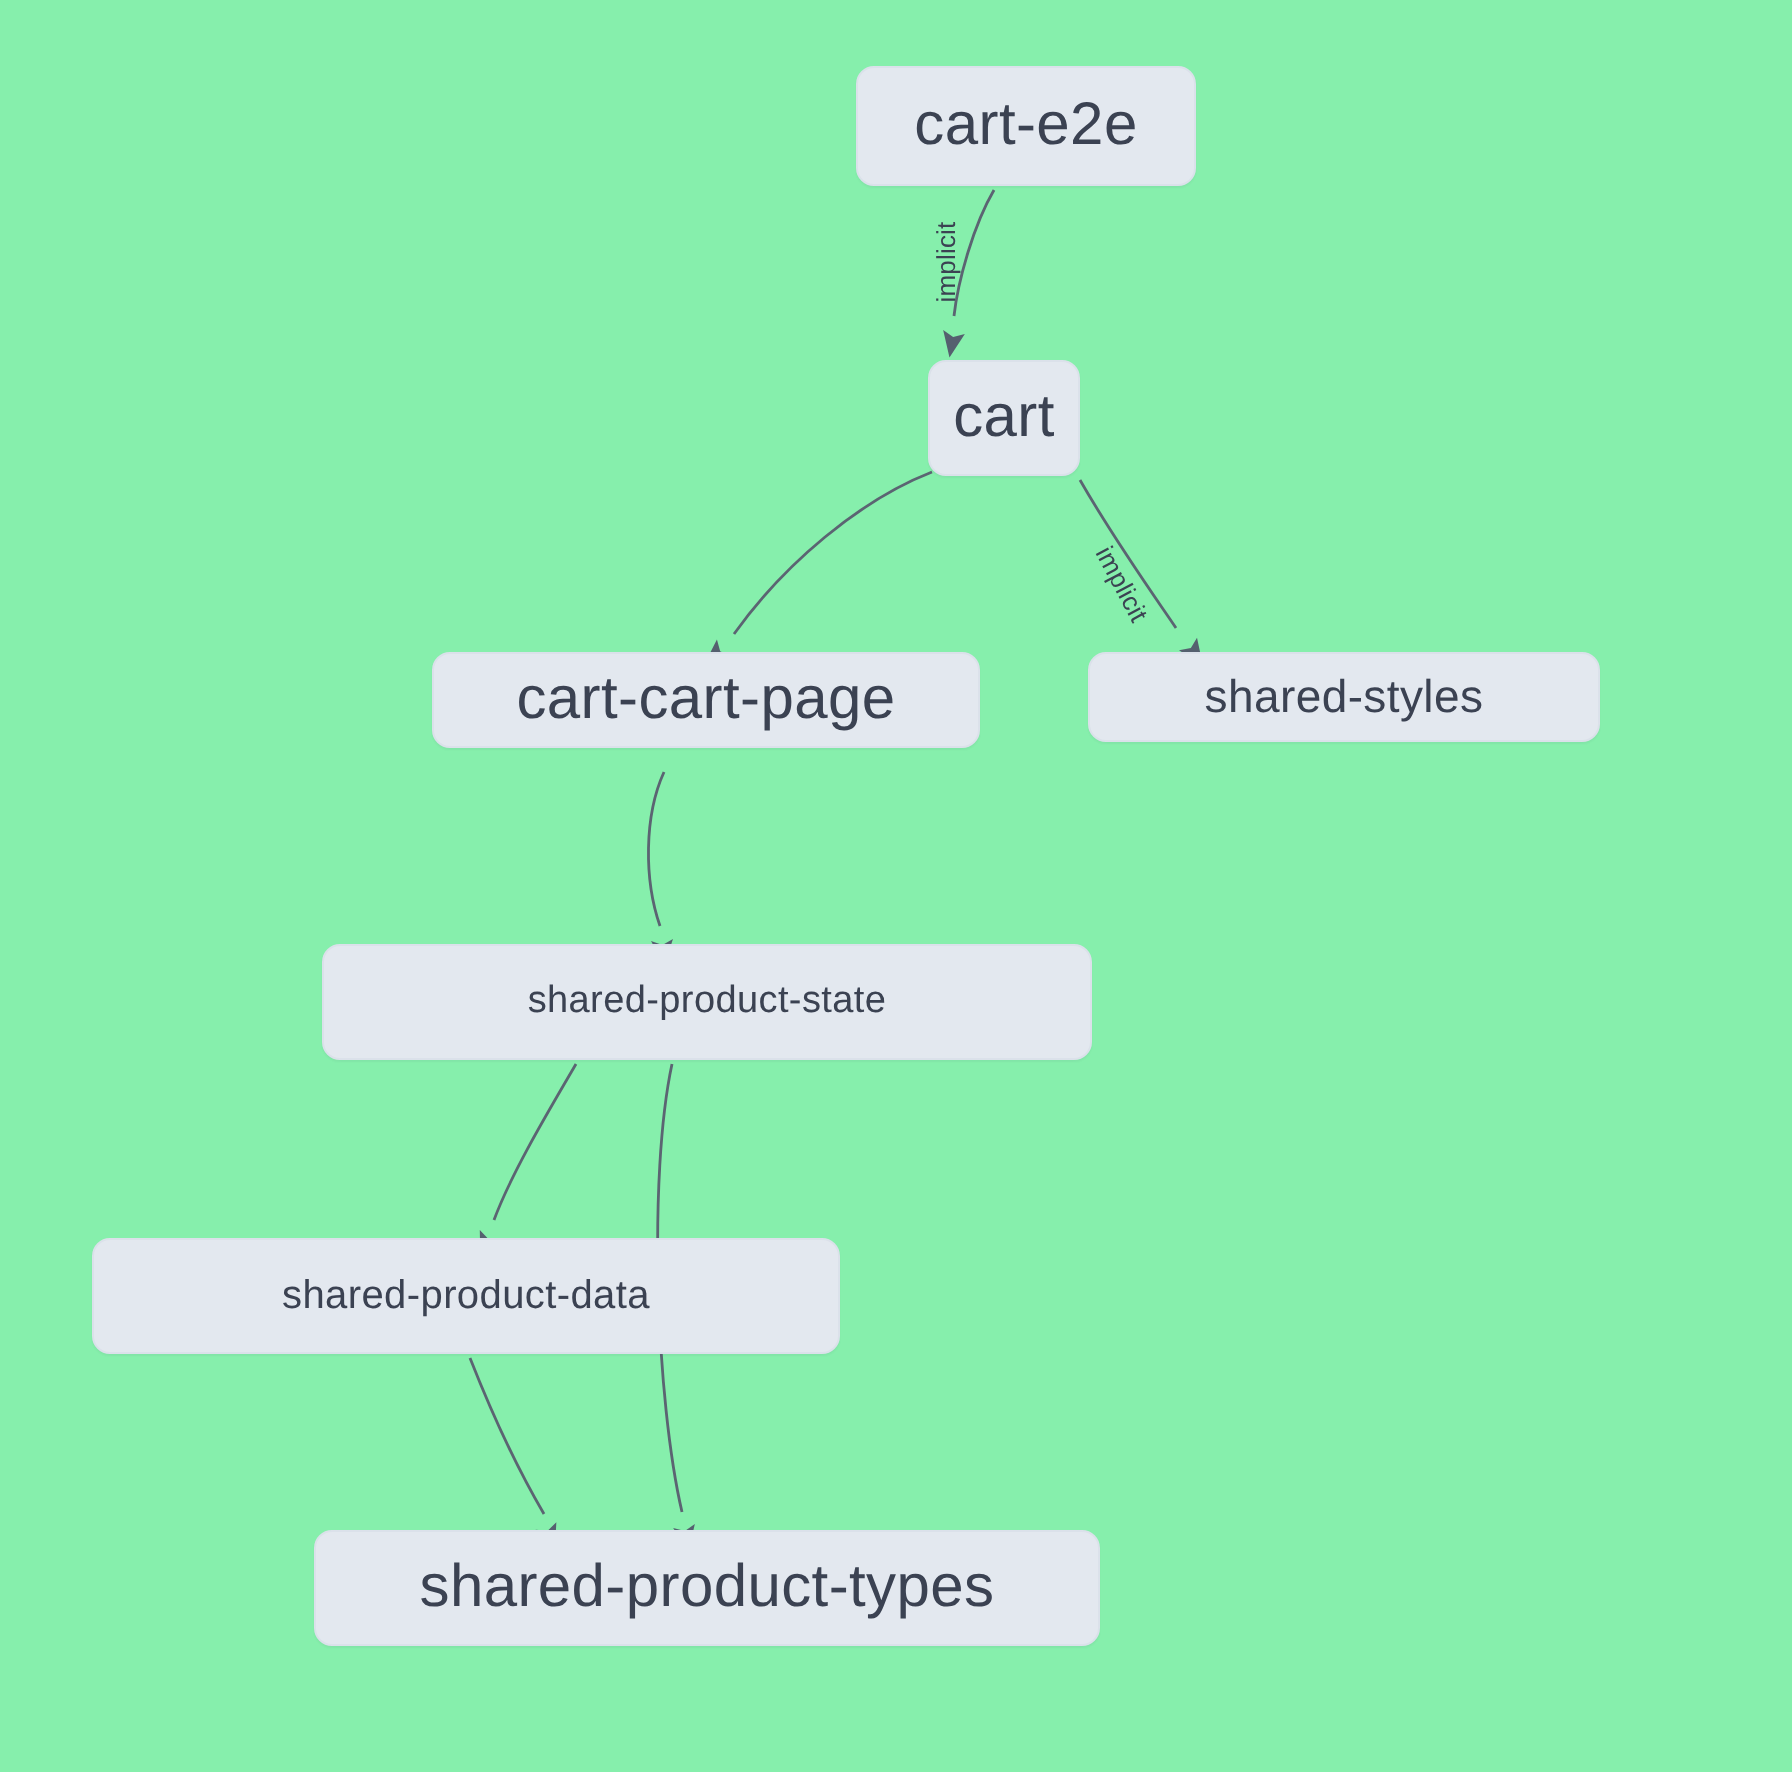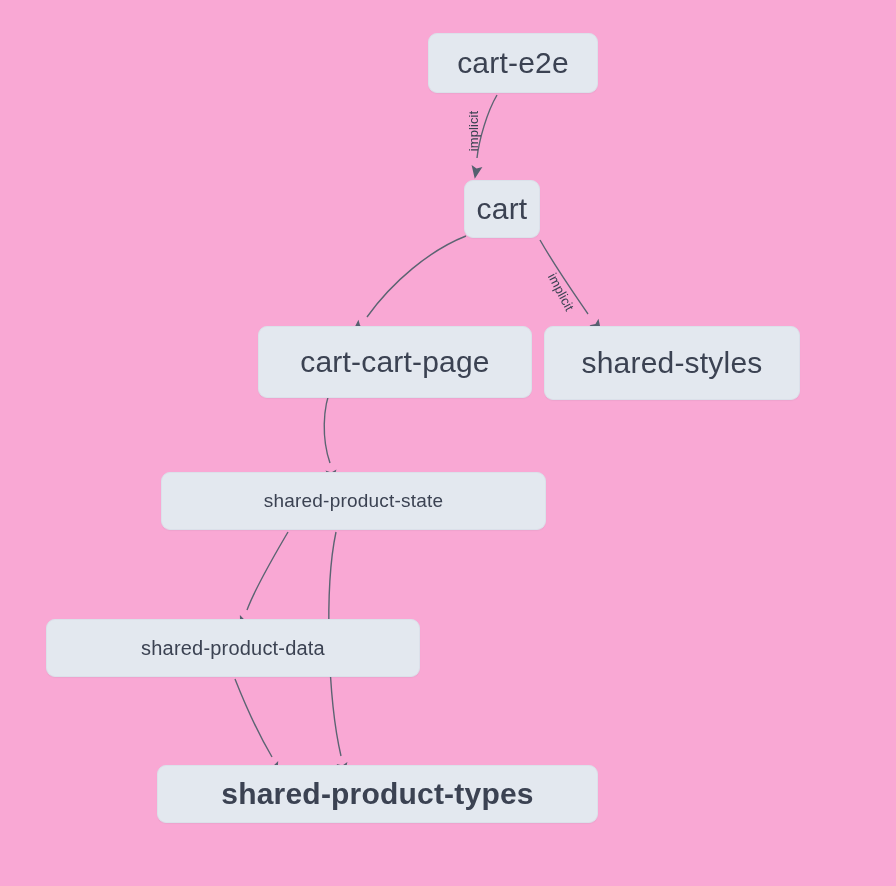--- a/index.html
+++ b/index.html
@@ -10,21 +10,21 @@
   body {
     width: 896px;
     height: 886px;
     font-family: "Liberation Sans", sans-serif;
     overflow: hidden;
   }
   #graph-canvas {
     position: relative;
     width: 896px;
     height: 886px;
-    background: #f9a8d4;
+    background: #86efac;
   }
   #edge-layer {
     position: absolute;
     left: 0;
     top: 0;
     width: 896px;
     height: 886px;
   }
   .node {
     position: absolute;
@@ -76,24 +76,24 @@
       <polygon points="0,-5.5 13,0 0,5.5 2.5,0" class="edge-head" transform="translate(594,322) rotate(55)"></polygon>
       <polygon points="0,-5.5 13,0 0,5.5 2.5,0" class="edge-head" transform="translate(331,470) rotate(85)"></polygon>
       <polygon points="0,-5.5 13,0 0,5.5 2.5,0" class="edge-head" transform="translate(245,617) rotate(112)"></polygon>
       <polygon points="0,-5.5 13,0 0,5.5 2.5,0" class="edge-head" transform="translate(273,763) rotate(70)"></polygon>
       <polygon points="0,-5.5 13,0 0,5.5 2.5,0" class="edge-head" transform="translate(342,763) rotate(80)"></polygon>
     </svg>
 
   <div id="node-layer">
       <div class="node" style="left: 428px; top: 33px; width: 170px; height: 60px; font-size: 30px; background: rgb(227, 232, 239); border-color: rgb(219, 225, 234); color: rgb(59, 66, 82);">cart-e2e</div>
       <div class="node" style="left: 464px; top: 180px; width: 76px; height: 58px; font-size: 30px; background: rgb(227, 232, 239); border-color: rgb(219, 225, 234); color: rgb(59, 66, 82);">cart</div>
-      <div class="node" style="left: 216px; top: 326px; width: 274px; height: 72px; font-size: 30px; background: rgb(227, 232, 239); border-color: rgb(219, 225, 234); color: rgb(59, 66, 82); margin-left: 42px;">cart-cart-page</div>
-      <div class="node" style="left: 544px; top: 326px; width: 256px; height: 74px; font-size: 30px; background: rgb(227, 232, 239); border-color: rgb(219, 225, 234); color: rgb(59, 66, 82);">shared-styles</div>
+      <div class="node" style="left: 216px; top: 326px; width: 274px; height: 48px; font-size: 30px; background: rgb(227, 232, 239); border-color: rgb(219, 225, 234); color: rgb(59, 66, 82);">cart-cart-page</div>
+      <div class="node" style="left: 544px; top: 326px; width: 256px; height: 45px; font-size: 23px; background: rgb(227, 232, 239); border-color: rgb(219, 225, 234); color: rgb(59, 66, 82);">shared-styles</div>
       <div class="node" style="left: 161px; top: 472px; width: 385px; height: 58px; font-size: 19px; background: rgb(227, 232, 239); border-color: rgb(219, 225, 234); color: rgb(59, 66, 82);">shared-product-state</div>
       <div class="node" style="left: 46px; top: 619px; width: 374px; height: 58px; font-size: 20px; background: rgb(227, 232, 239); border-color: rgb(219, 225, 234); color: rgb(59, 66, 82);">shared-product-data</div>
-      <div class="node" style="left: 157px; top: 765px; width: 441px; height: 58px; font-size: 30px; background: rgb(227, 232, 239); border-color: rgb(219, 225, 234); color: rgb(59, 66, 82); font-weight: bold;">shared-product-types</div>
+      <div class="node" style="left: 157px; top: 765px; width: 393px; height: 58px; font-size: 30px; background: rgb(227, 232, 239); border-color: rgb(219, 225, 234); color: rgb(59, 66, 82);">shared-product-types</div>
     </div>
   <div id="label-layer">
       <div class="edge-label" style="left: 473px; top: 131px; transform: translate(-50%, -50%) rotate(-90deg); color: rgb(59, 66, 82);">implicit</div>
       <div class="edge-label" style="left: 561px; top: 292px; transform: translate(-50%, -50%) rotate(62deg); color: rgb(59, 66, 82);">implicit</div>
     </div>
 
 </div>
 
 </body></html>

